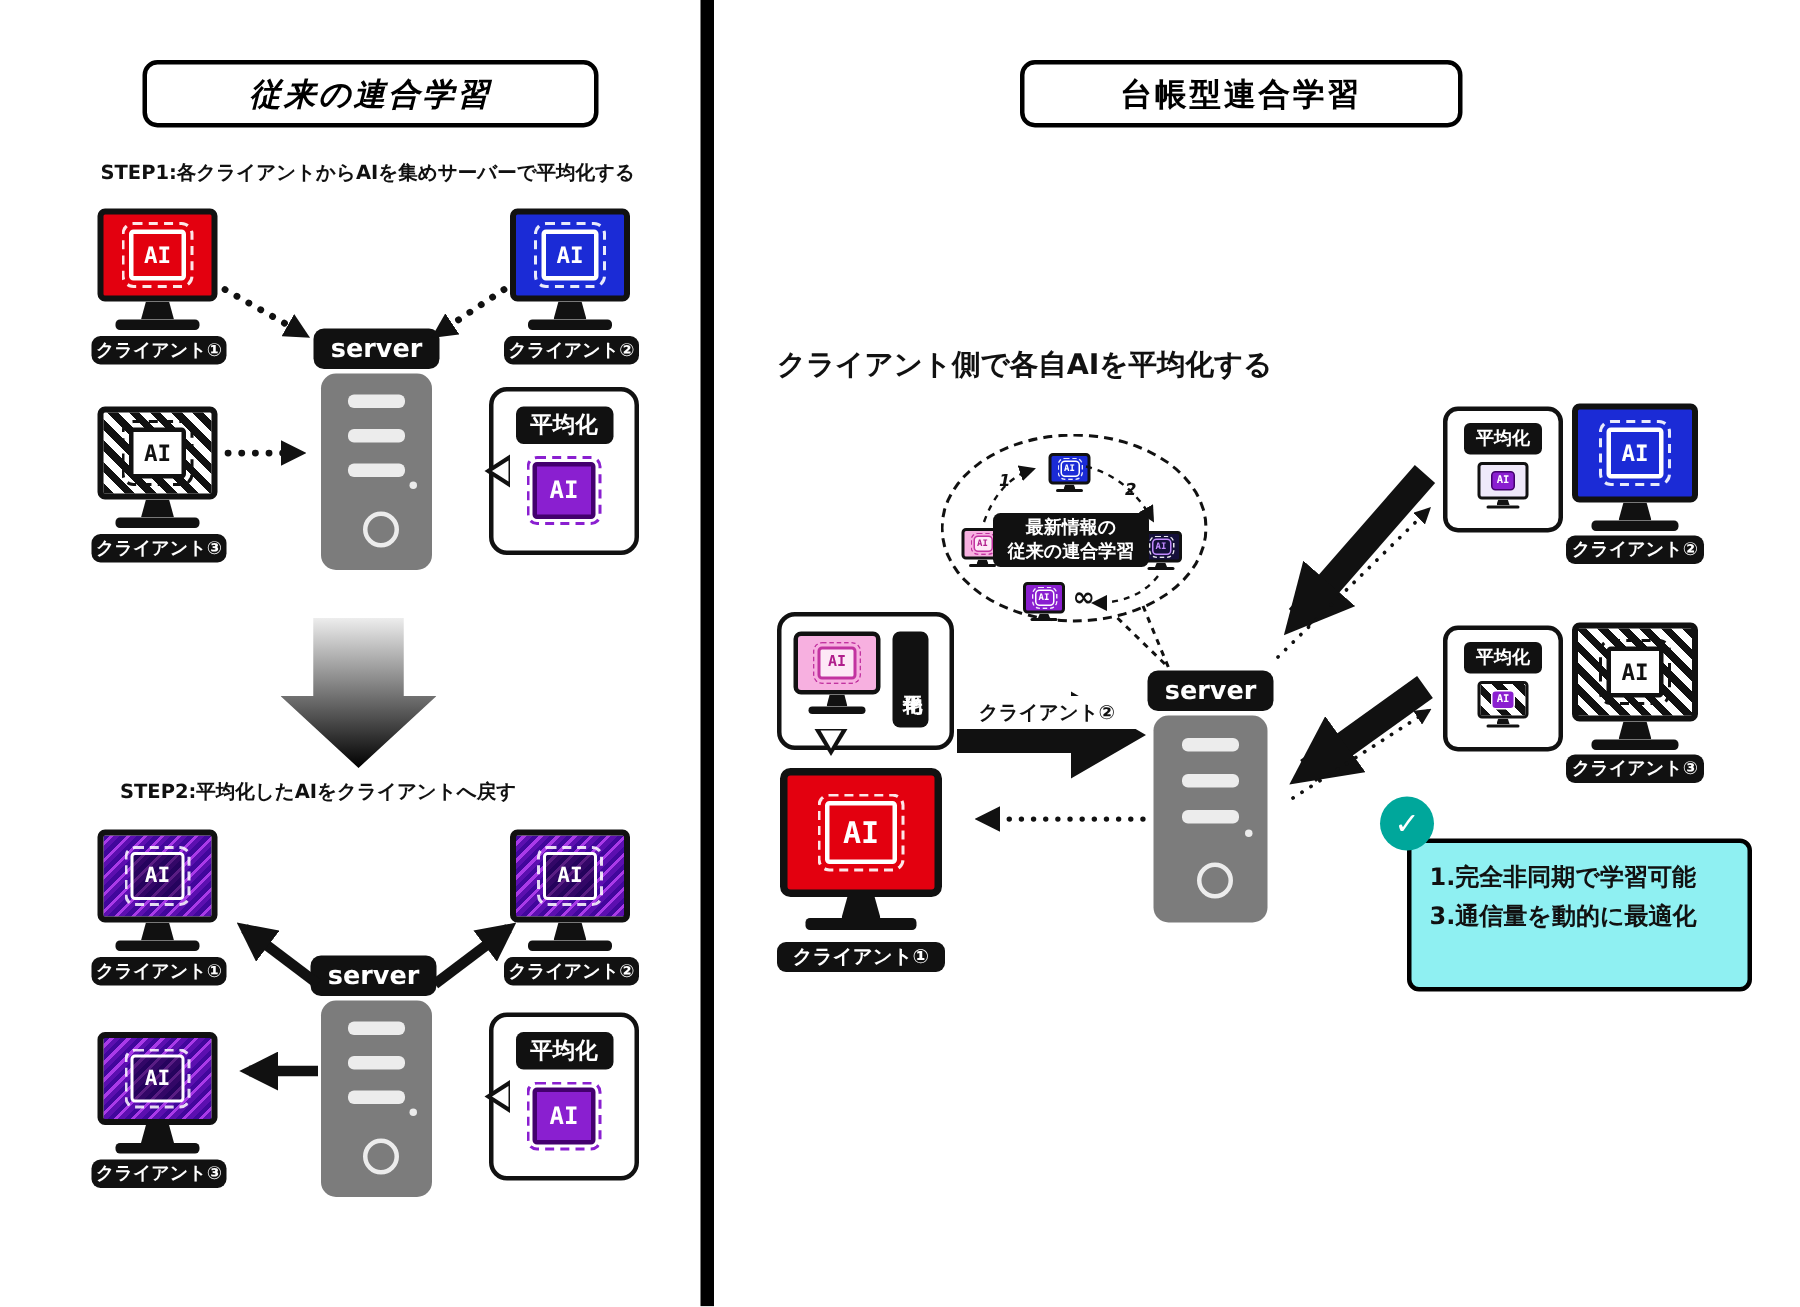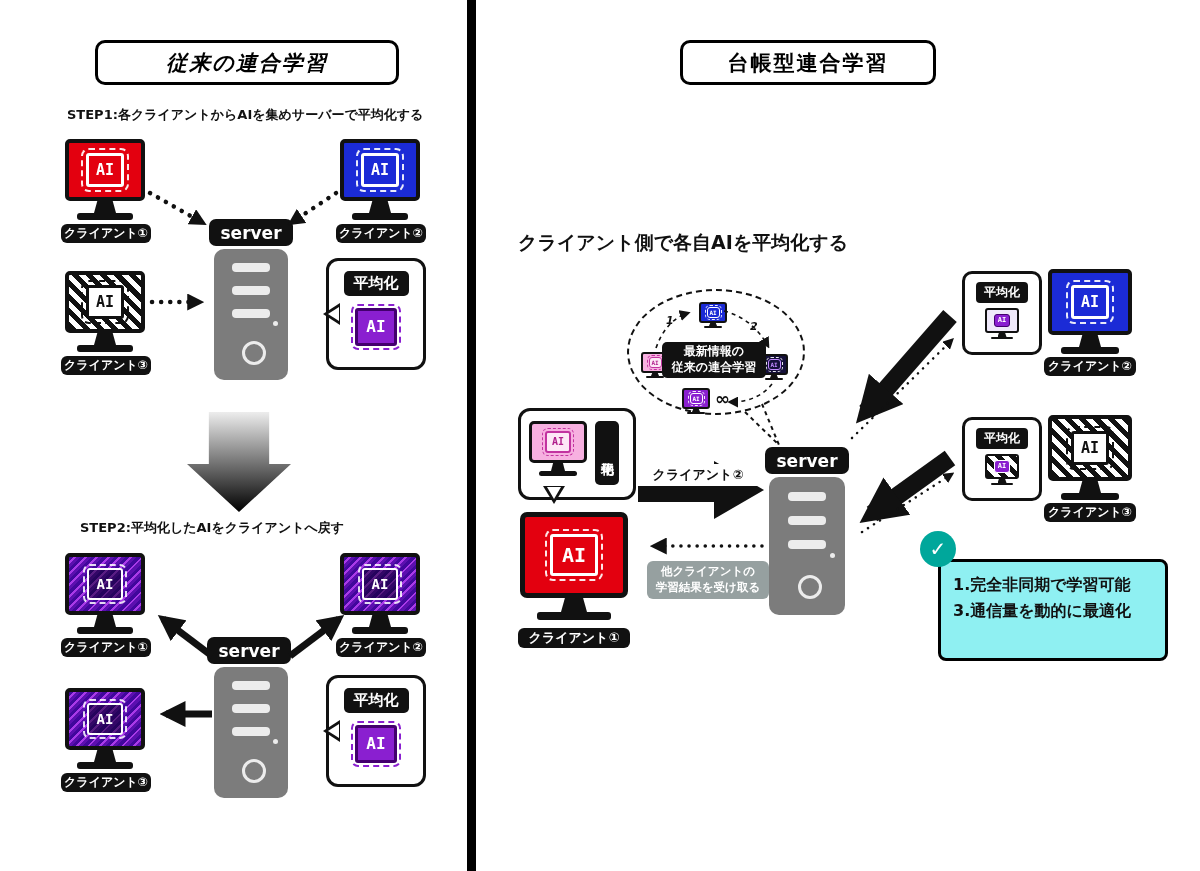--- a/index.html
+++ b/index.html
@@ -133,21 +133,21 @@
   </div>
   <div class="abs badge" style="left:61px;top:773px;width:90px;height:19px;font-size:12px;">クライアント③</div>
 
   <div class="abs bubble tail-left" style="left:326px;top:675px;width:100px;height:112px;padding-top:10px;">
     <div class="badge" style="padding:3px 10px;font-size:15px;border-radius:5px;">平均化</div>
     <div class="chip chip-purple" style="width:42px;height:38px;font-size:16px;margin-top:12px;">AI</div>
   </div>
 
   <div class="abs divider" style="left:467px;top:0;width:9px;height:871px;"></div>
 
-  <div class="abs title-box" style="left:680px;top:40px;width:256px;height:45px;">
+  <div class="abs title-box" style="left:680px;top:40px;width:295px;height:45px;">
     <span>台帳型連合学習</span>
   </div>
 
   <div class="abs headline" style="left:518px;top:230px;">クライアント側で各自AIを平均化する</div>
 
   <div class="abs cloud" style="left:627px;top:289px;width:178px;height:126px;"></div>
 
   <div class="monitor" style="left:699px;top:302px;width:28px;">
     <div class="screen" style="height:21px;border-width:2px;border-radius:3px;background:#1b2bd6;">
       <div class="chip chip-light" style="width:13px;height:11px;border-width:1px;outline-width:1px;outline-offset:1px;font-size:6px;">AI</div>
@@ -212,24 +212,20 @@
 
   <div class="abs badge" style="left:765px;top:447px;width:84px;height:27px;font-size:17px;border-radius:7px;">server</div>
   <div class="tower" style="left:769px;top:477px;width:76px;height:138px;">
     <div class="slot" style="left:19px;top:15px;width:38px;height:9px;"></div>
     <div class="slot" style="left:19px;top:39px;width:38px;height:9px;"></div>
     <div class="slot" style="left:19px;top:63px;width:38px;height:9px;"></div>
     <div class="dot" style="right:10px;top:76px;width:5px;height:5px;"></div>
     <div class="ring" style="left:29px;top:98px;width:18px;height:18px;"></div>
   </div>
 
-  <div class="abs gray-badge" style="left:647px;top:561px;width:122px;height:38px;font-size:11.5px;">
-    <span>他クライアントの</span>
-    <span>学習結果を受け取る</span>
-  </div>
 
   <div class="abs bubble" style="left:962px;top:271px;width:80px;height:84px;padding-top:8px;border-width:3px;border-radius:10px;">
     <div class="badge" style="padding:2px 8px;font-size:12px;border-radius:4px;">平均化</div>
     <div class="monitor" style="position:relative;width:34px;margin-top:5px;">
       <div class="screen" style="height:25px;border-width:2px;border-radius:3px;background:#efe9fa;">
         <div class="chip" style="width:16px;height:13px;font-size:7px;background:#8a1fd0;border:1.5px solid #43006e;color:#fff;">AI</div>
       </div>
       <div class="neck" style="width:9px;height:4px;"></div>
       <div class="base" style="width:22px;height:2px;"></div>
     </div>

